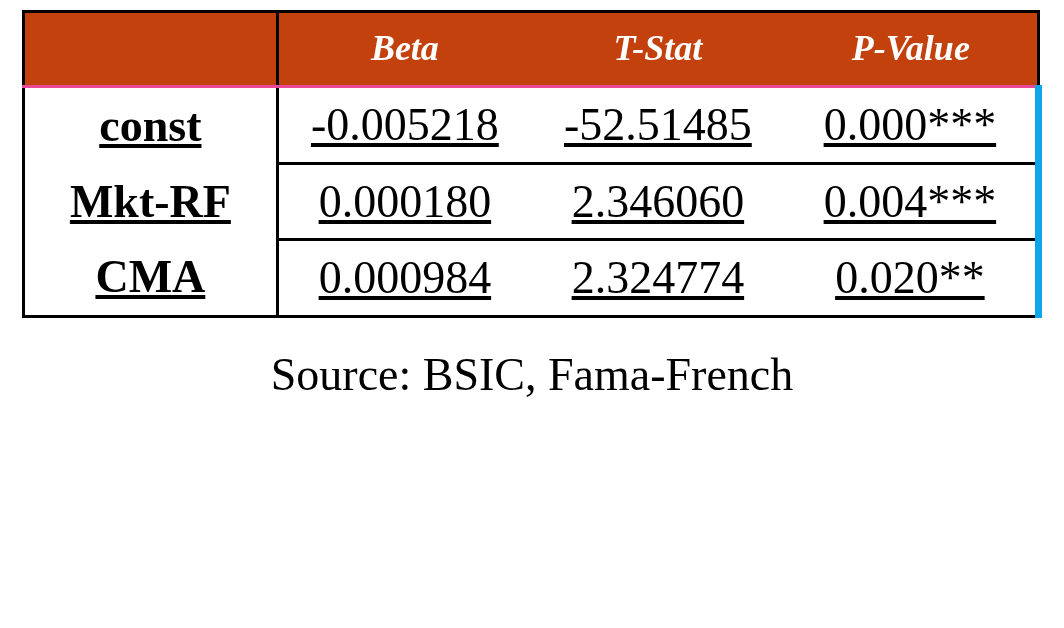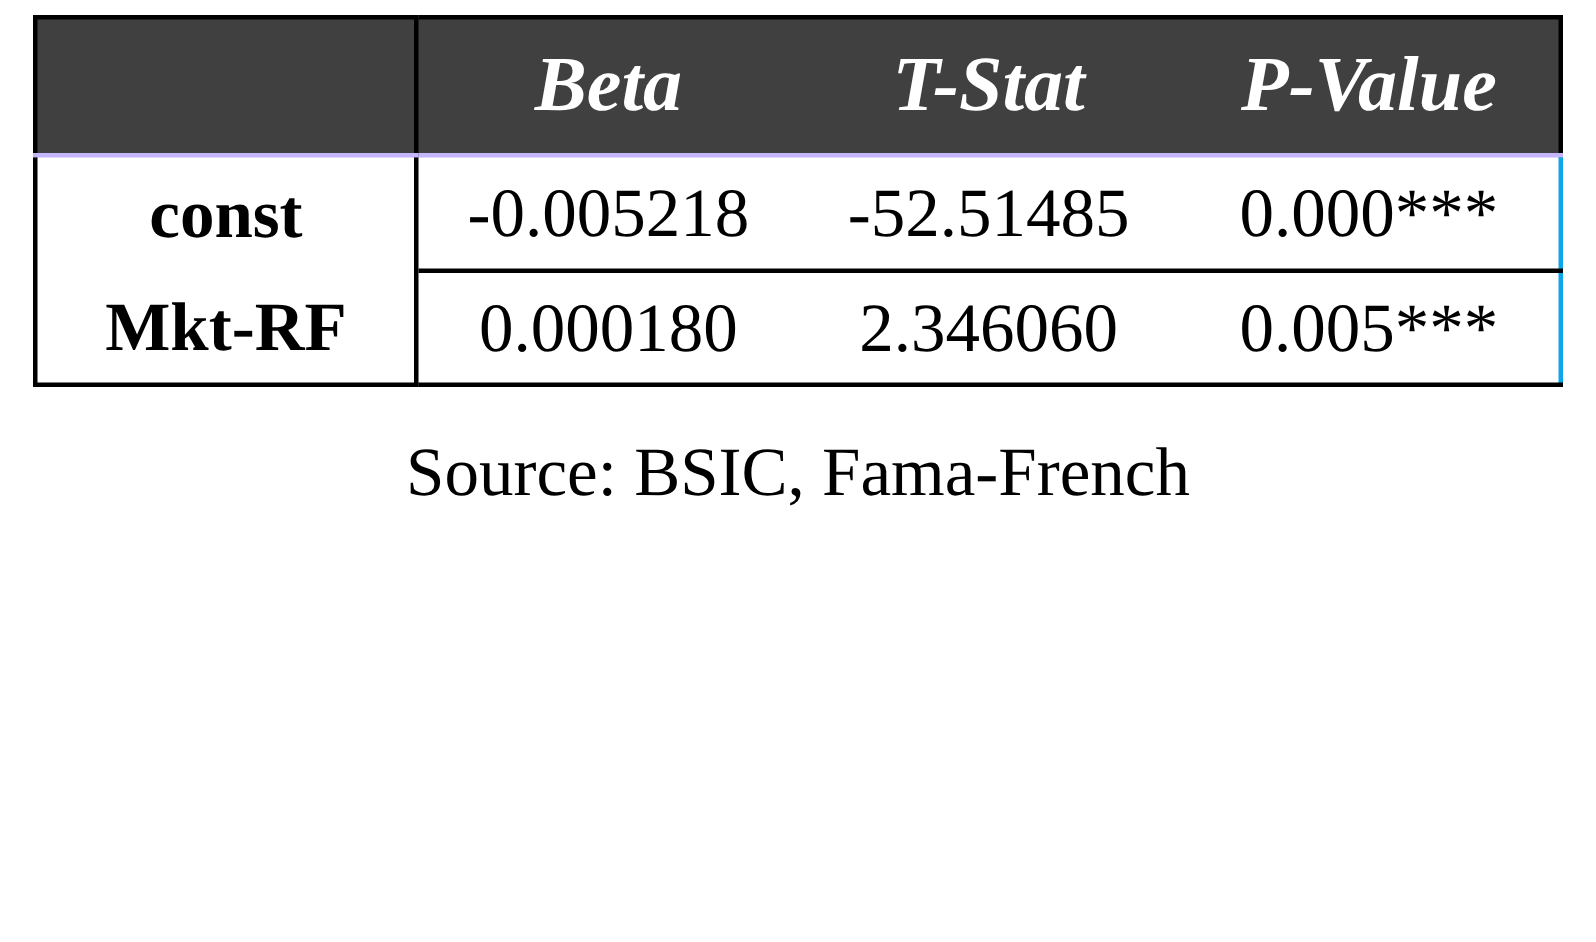--- a/index.html
+++ b/index.html
@@ -20,56 +20,57 @@
     border-collapse: collapse;
     width: 100%;
     table-layout: fixed;
   }
   col.c0 { width: 25%; }
   col.c1 { width: 25%; }
   col.c2 { width: 25%; }
   col.c3 { width: 25%; }
 
   thead th {
-    background: #404040;
+    background: #c2410c;
     color: #ffffff;
     font-style: italic;
     font-weight: bold;
-    font-size: 52px;
+    font-size: 36px;
     padding: 14px 8px 16px 8px;
     border-top: 3px solid #000;
-    border-bottom: 3px solid #c4b5fd;
+    border-bottom: 3px solid #ec4899;
   }
   thead th.first {
     border-left: 3px solid #000;
   }
   thead th.last {
     border-right: 3px solid #000;
   }
   
   thead th.sep-right {
     border-right: 3px solid #000;
   }
 
   tbody td {
     font-size: 46px;
     padding: 8px 8px;
     line-height: 1.25;
     text-align: center;
     border: none;
+    text-decoration: underline;
   }
   tbody td.rowlabel {
     font-weight: bold;
     border-left: 3px solid #000;
     border-right: 3px solid #000;
   }
   tbody td.beta {
   }
   tbody td.pv {
-    border-right: 3px solid #0ea5e9;
+    border-right: 7px solid #0ea5e9;
   }
 
   
   tbody tr:not(:last-child) td.data {
     border-bottom: 3px solid #000;
   }
   
   tbody tr:last-child td {
     border-bottom: 3px solid #000;
   }
@@ -103,19 +104,25 @@
       <tr>
         <td class="rowlabel">const</td>
         <td class="data beta">-0.005218</td>
         <td class="data">-52.51485</td>
         <td class="data pv">0.000***</td>
       </tr>
       <tr>
         <td class="rowlabel">Mkt-RF</td>
         <td class="data beta">0.000180</td>
         <td class="data">2.346060</td>
-        <td class="data pv">0.005***</td>
+        <td class="data pv">0.004***</td>
+      </tr>
+      <tr>
+        <td class="rowlabel">CMA</td>
+        <td class="data beta">0.000984</td>
+        <td class="data">2.324774</td>
+        <td class="data pv">0.020**</td>
       </tr>
     </tbody>
   </table>
 
   <div class="source">Source: BSIC, Fama-French</div>
 </div>
 
 </body></html>

